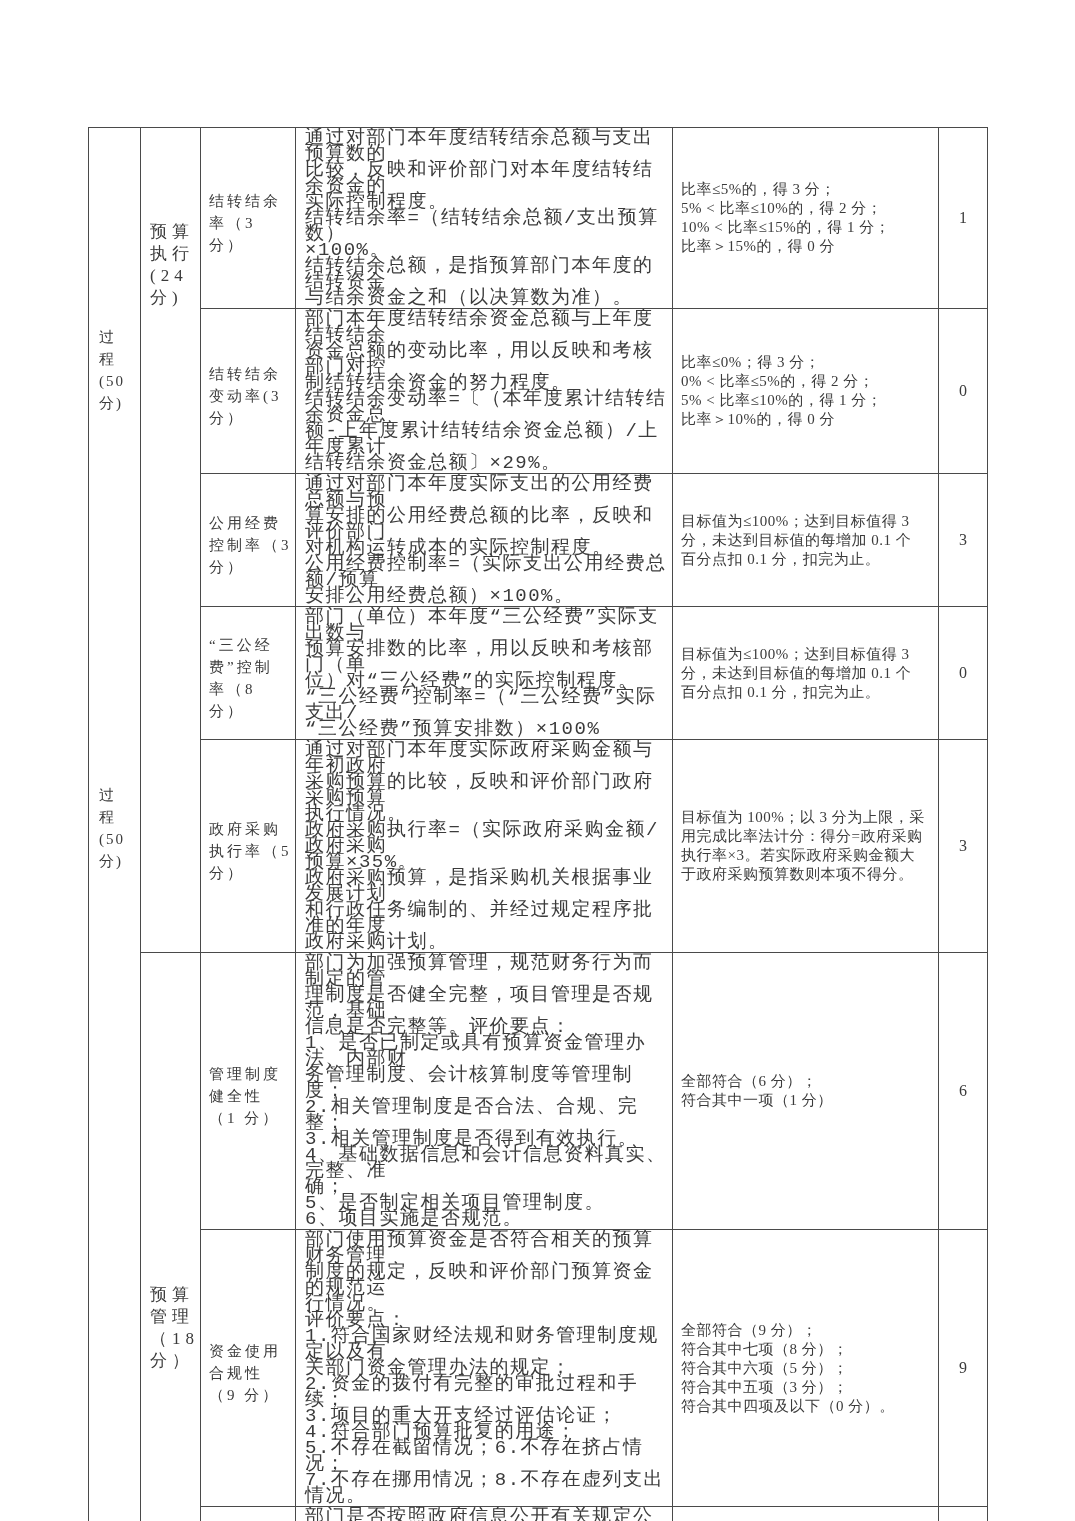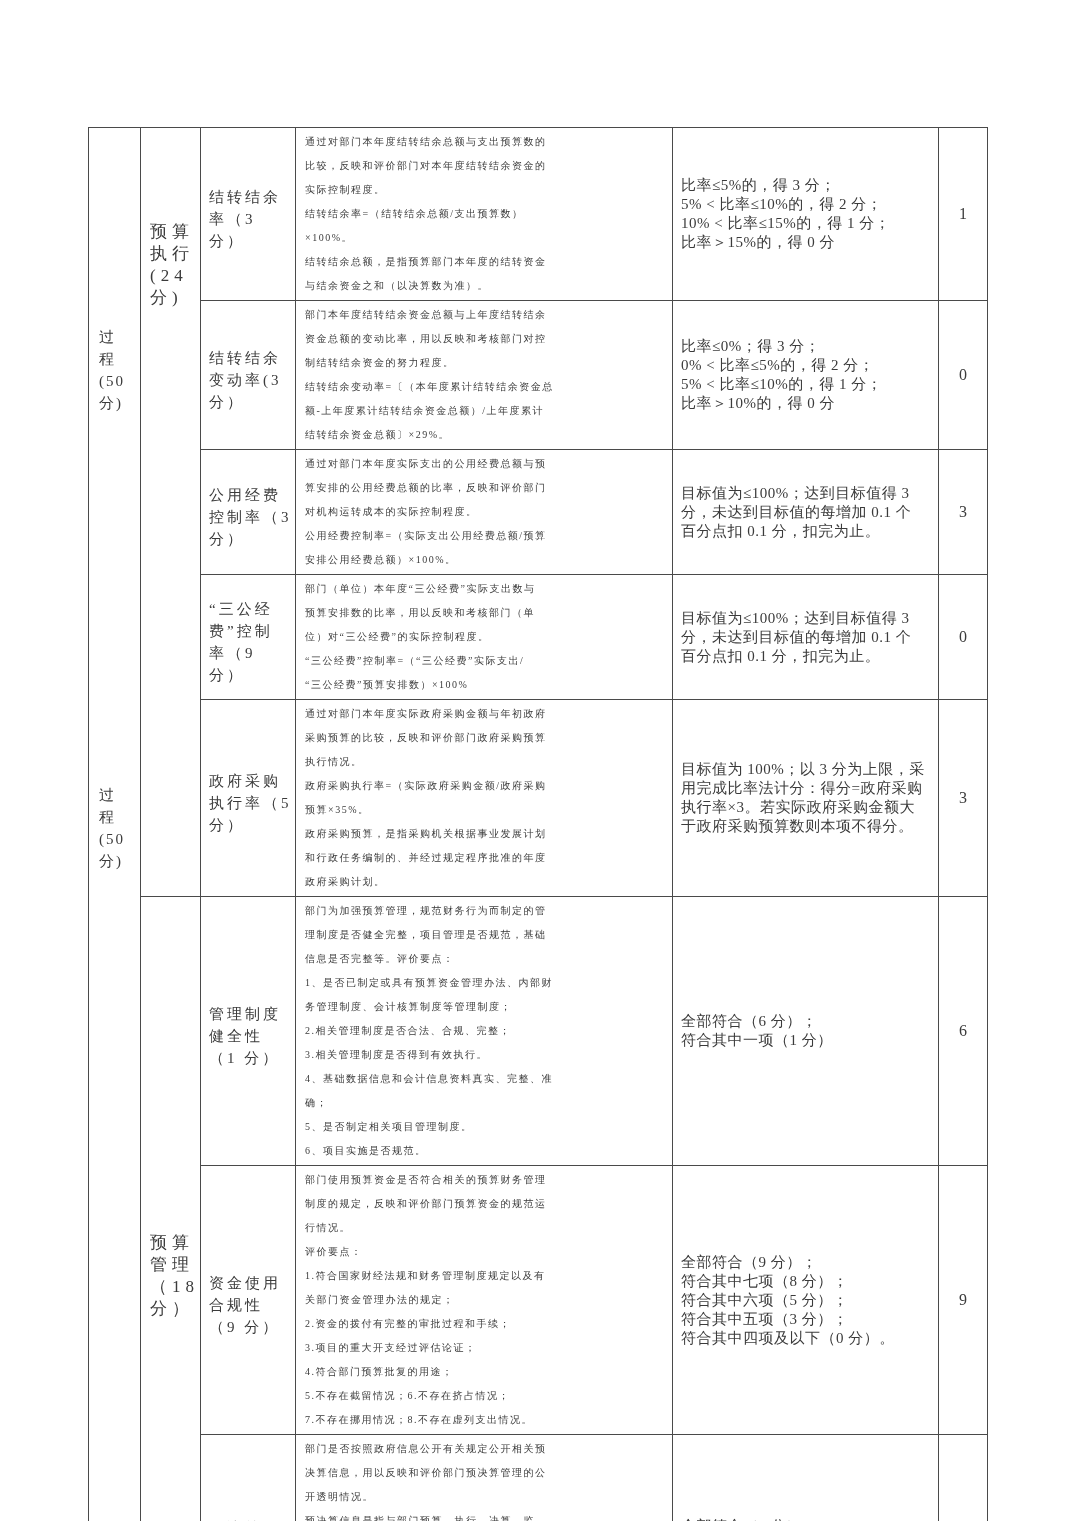--- a/index.html
+++ b/index.html
@@ -39,22 +39,22 @@
     white-space:pre-wrap;padding-left:9px;
   }
   .grp-abs{position:absolute;top:93px;left:0;right:0;}
   
   .ind{
     font-size:15px;line-height:22px;letter-spacing:3px;
     white-space:pre-wrap;padding-left:8px;margin-top:9px;
   }
   
   .desc{
-    font-size:10px;line-height:24px;letter-spacing:1.5px;
-    white-space:pre-wrap;padding:2px 4px 2px 9px;
+    font-size:19px;line-height:16px;letter-spacing:1.5px;
+    white-space:pre-wrap;padding:2px 4px 2px 9px;font-family:Liberation Mono, monospace;
   }
   
   .crit{
     font-size:15px;line-height:19px;letter-spacing:0.5px;
     white-space:pre-wrap;padding:2px 2px 2px 8px;
   }
   
   td.c6{text-align:center;}
   .score{font-size:16px;letter-spacing:0;}
 </style>
@@ -156,21 +156,21 @@
 百分点扣 0.1 分，扣完为止。</div>
           </td>
         <td class="c6">
             <div class="score">3</div>
           </td>
       </tr>
       <tr style="height:114px">
         <td>
             <div class="ind">“三公经
 费”控制
-率（9
+率（8
 分）</div>
           </td>
         <td>
             <div class="desc">部门（单位）本年度“三公经费”实际支出数与
 预算安排数的比率，用以反映和考核部门（单
 位）对“三公经费”的实际控制程度。
 “三公经费”控制率=（“三公经费”实际支出/
 “三公经费”预算安排数）×100%</div>
           </td>
         <td>

